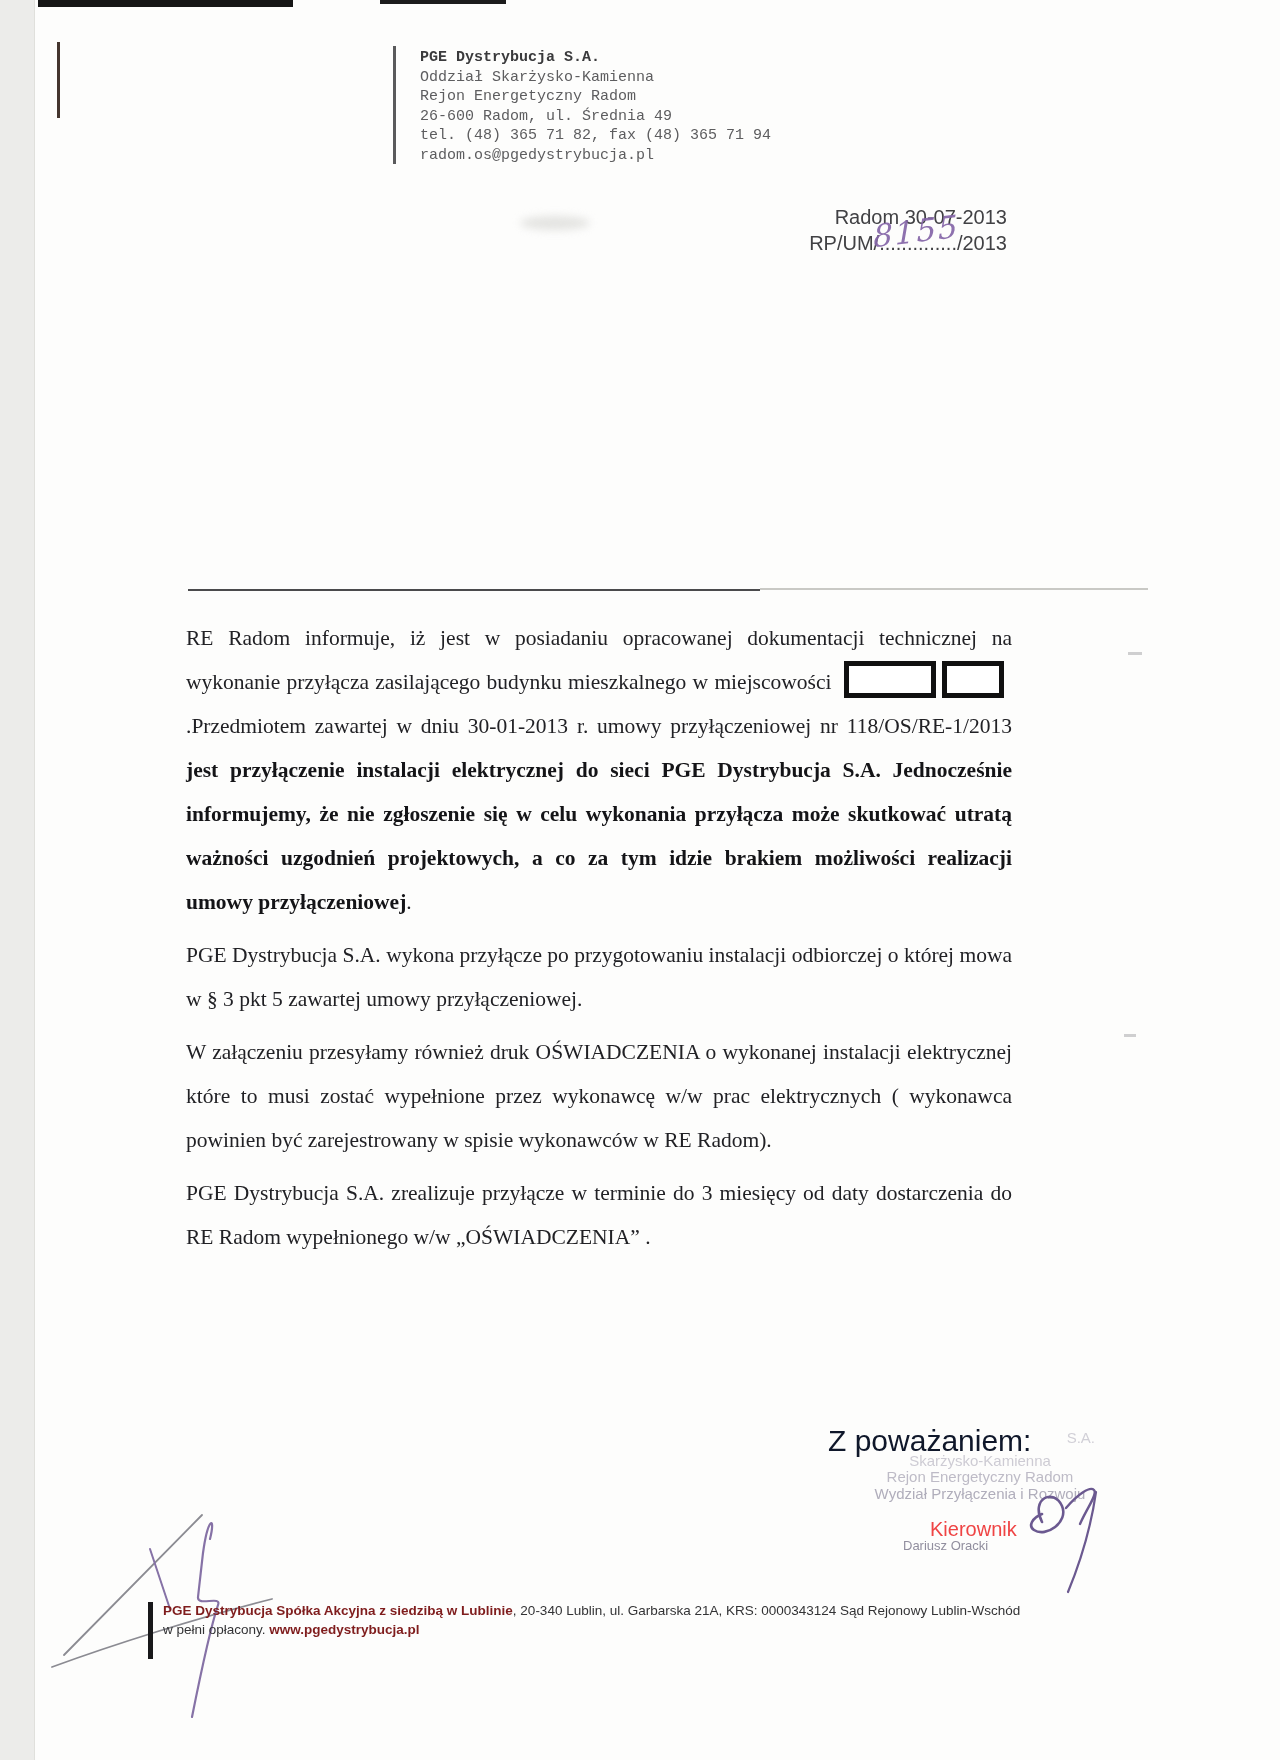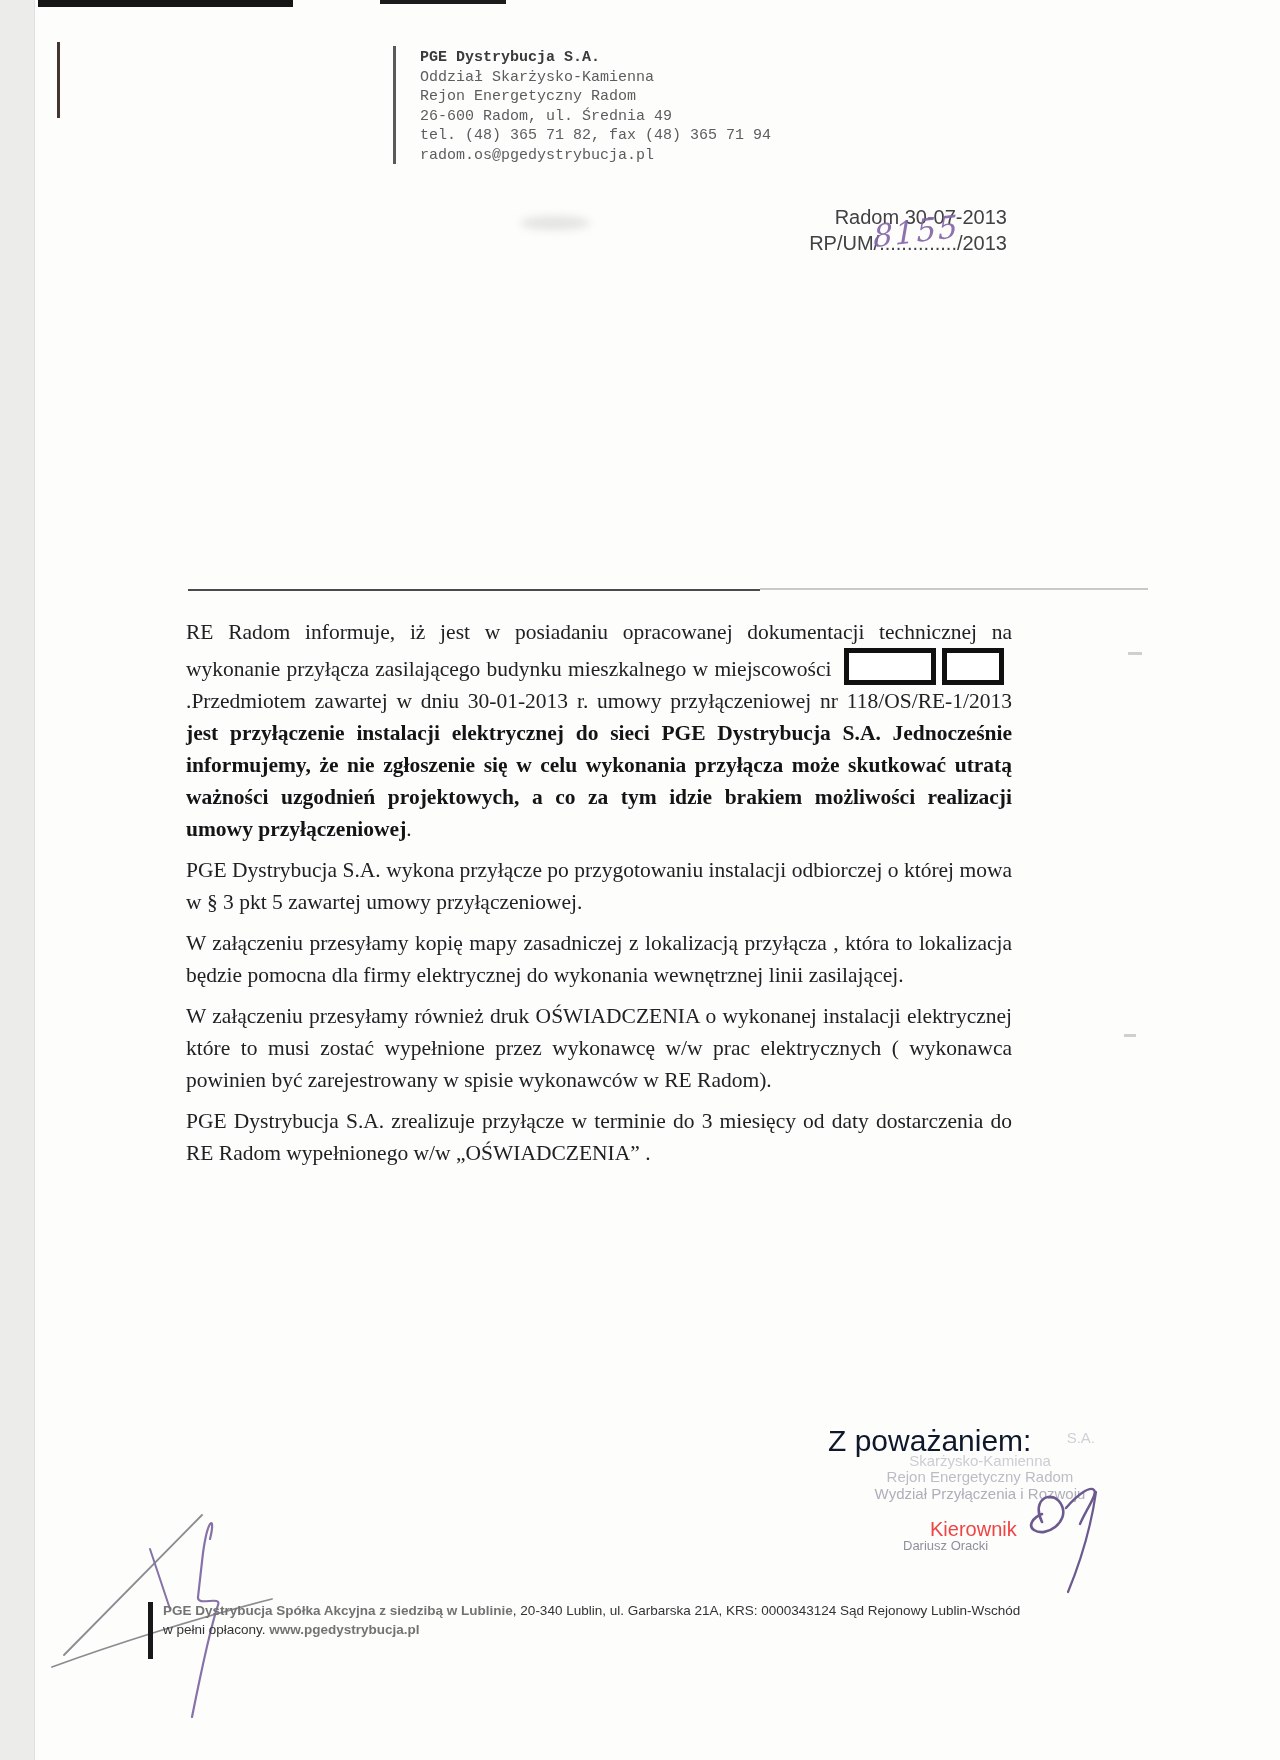--- a/index.html
+++ b/index.html
@@ -25,39 +25,39 @@
   
   .subject{position:absolute;left:190px;top:548px;font-size:23px;font-style:italic;color:#2c2c2f;white-space:nowrap;}
   .subject-underline{position:absolute;left:188px;top:589px;width:572px;height:2px;background:#4a4a4c;}
   .subject-underline-faint{position:absolute;left:760px;top:588px;width:388px;height:2px;background:#c9c9c5;}
   .redact{display:inline-block;background:#fff;border:5px solid #101010;vertical-align:-9px;}
   .redact-subject{width:136px;height:26px;margin:0 2px 0 10px;}
   .redact-a{width:82px;height:27px;margin-left:6px;}
   .redact-b{width:52px;height:27px;margin-right:8px;}
   
   .content{position:absolute;left:186px;top:616px;width:826px;font-family:"Liberation Serif",serif;
-           font-size:21.5px;line-height:32px;text-align:justify;color:#212125;}
+           font-size:21.5px;line-height:44px;text-align:justify;color:#212125;}
   .content p{margin:0 0 9px 0;}
   .content b{color:#141417;}
   
   .valediction{position:absolute;left:828px;top:1424px;font-size:30px;color:#0f172a;}
   .stamp{position:absolute;left:835px;top:1430px;width:290px;color:#aeabb9;font-size:15px;line-height:16.5px;
          text-align:center;filter:blur(.4px);}
   .stamp .s1{opacity:.55;text-align:right;padding-right:30px;}
   .stamp .s2{opacity:.6;margin-top:6px;}
   .stamp .s3{opacity:.8;}
   .stamp .s4{opacity:.85;color:#a3a0b0;}
   .stamp-title{position:absolute;left:930px;top:1518px;color:#ef4444;font-size:20px;filter:blur(.3px);}
   .stamp-name{position:absolute;left:903px;top:1538px;color:#918e9e;font-size:13px;filter:blur(.3px);}
   .sig-paraph{position:absolute;left:1008px;top:1480px;}
   .scribble{position:absolute;left:50px;top:1505px;}
   
   .footer-bar{position:absolute;left:148px;top:1602px;width:5px;height:57px;background:#18181a;}
   .footer{position:absolute;left:163px;top:1601px;width:1060px;font-size:13.5px;line-height:19px;color:#333335;}
-  .footer b{color:#737373;}
+  .footer b{color:#7f1d1d;}
 </style>
 </head>
 <body>
 
 <div class="page">
 
   <div class="scan-strip-left"></div>
   <div class="scan-bar-top1"></div>
   <div class="scan-bar-top2"></div>
   <div class="scan-tick-left"></div>
@@ -89,21 +89,20 @@
 
   <div class="content">
     <p>
       <span>RE Radom informuje, iż jest w posiadaniu opracowanej dokumentacji technicznej na wykonanie przyłącza  zasilającego budynku mieszkalnego w miejscowości</span>
       <span class="redact redact-a"></span>
       <span class="redact redact-b"></span>
       <span>.Przedmiotem zawartej w dniu 30-01-2013 r. umowy przyłączeniowej nr 118/OS/RE-1/2013 </span>
       <b>jest przyłączenie instalacji elektrycznej  do sieci PGE Dystrybucja S.A. Jednocześnie informujemy, że nie zgłoszenie się w celu wykonania przyłącza może skutkować utratą ważności uzgodnień projektowych, a co za tym idzie brakiem możliwości realizacji umowy przyłączeniowej</b><span>.</span>
     </p>
     <p>PGE Dystrybucja S.A. wykona przyłącze po przygotowaniu instalacji odbiorczej o której mowa w § 3  pkt 5 zawartej umowy przyłączeniowej.</p>
-    <p>W załączeniu przesyłamy kopię mapy zasadniczej z lokalizacją przyłącza , która to lokalizacja będzie pomocna dla firmy elektrycznej do wykonania wewnętrznej linii zasilającej.</p>
     <p>W załączeniu przesyłamy również druk OŚWIADCZENIA o wykonanej instalacji elektrycznej które to musi zostać wypełnione przez wykonawcę w/w prac elektrycznych ( wykonawca powinien być zarejestrowany w spisie wykonawców w RE Radom).</p>
     <p>PGE Dystrybucja S.A. zrealizuje przyłącze w terminie do 3 miesięcy od daty dostarczenia do RE Radom wypełnionego w/w „OŚWIADCZENIA” .</p>
   </div>
 
   <div class="valediction">Z poważaniem:</div>
 
   <div class="stamp">
     <div class="s1">S.A.</div>
     <div class="s2">Skarżysko-Kamienna</div>
     <div class="s3">Rejon Energetyczny Radom</div>

